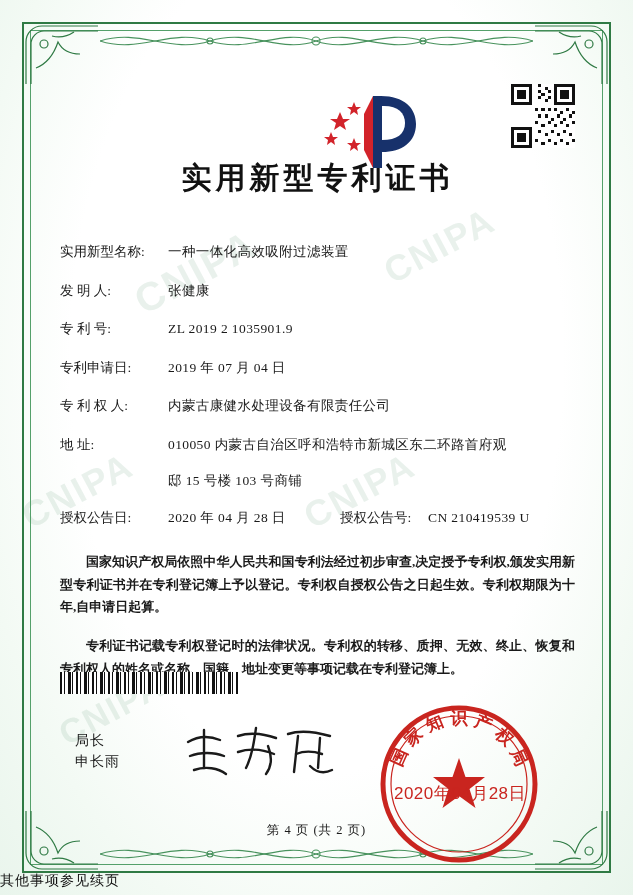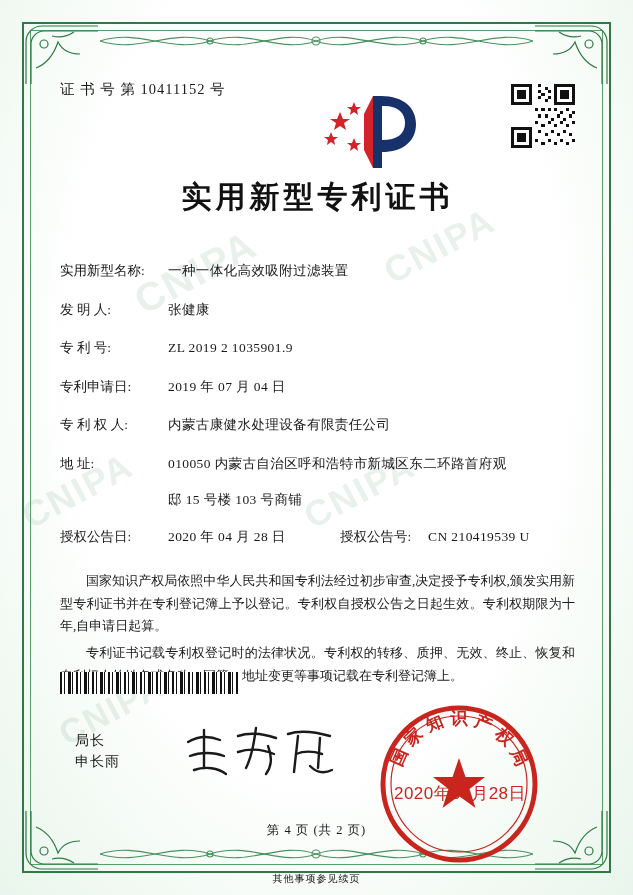--- a/index.html
+++ b/index.html
@@ -147,22 +147,23 @@
     width: 88px; flex: 0 0 88px; white-space: pre;
   }
 
   .paragraphs {
     margin-top: 22px;
     font-size: 13px;
     line-height: 1.75;
     text-align: justify;
   }
   .paragraphs p {
-    margin: 4px 0 2px 0;
+    margin: 16px 0 2px 0;
     text-indent: 26px;
+    font-weight: bold;
   }
 
   
   .barcode {
     position: absolute;
     left: 60px; top: 672px;
     width: 180px; height: 22px;
     background: repeating-linear-gradient(
       to right,
       #111 0px, #111 2px, #fff 2px, #fff 4px,
@@ -207,22 +208,22 @@
     position: absolute;
     left: 0; right: 0; top: 822px;
     text-align: center;
     font-size: 12.5px;
     letter-spacing: 1px;
   }
 
   .footer-note {
     position: absolute;
     left: 0; right: 0; top: 872px;
-    text-align: center;
-    font-size: 10px;
+    text-align: left;
+    font-size: 14px;
     letter-spacing: 1px;
     color: #111;
   }
 </style>
 </head>
 <body>
 
 <div id="certificate">
 
   <div class="watermark wm1">CNIPA</div>
@@ -297,21 +298,20 @@
         <path d="M7,60 L7,20 C7,13 13,7 20,7 L74,7"></path>
         <path d="M12,44 C22,40 30,30 34,18 C38,26 46,30 56,30"></path>
         <circle cx="20" cy="20" r="4"></circle>
         <path d="M28,12 C36,14 44,12 50,8"></path>
       </g>
     </svg>
   </div>
 
   <div class="content">
 
-    <div class="cert-no">证 书 号 第 10411152 号</div>
 
     <div class="logo-wrap">
       <svg width="110" height="84" viewBox="0 0 110 84">
         <g>
           <path d="M55,6 L63,6 C86,6 98,18 98,34 C98,52 84,62 64,62 L64,78 L55,78 Z" fill="#17316b"></path>
           <path d="M64,16 L66,16 C80,16 87,23 87,33 C87,44 79,50 64,50 Z" fill="#ffffff"></path>
           <path d="M55,6 L55,78 L46,60 L46,24 Z" fill="#d2232a"></path>
           <g fill="#d2232a">
             <polygon points="22,22 25,29 32,29 26,33 28,40 22,36 16,40 18,33 12,29 19,29"></polygon>
             <polygon points="36,12 38,17 43,17 39,20 40,25 36,22 32,25 33,20 29,17 34,17"></polygon>

